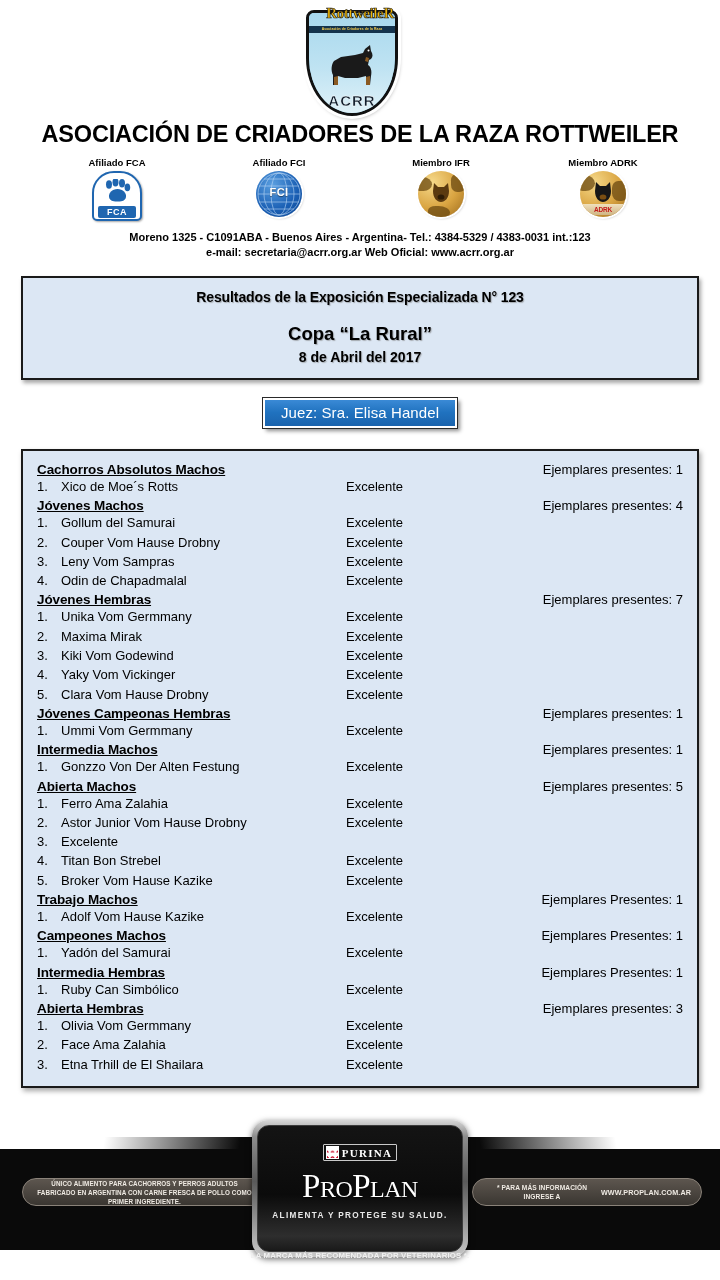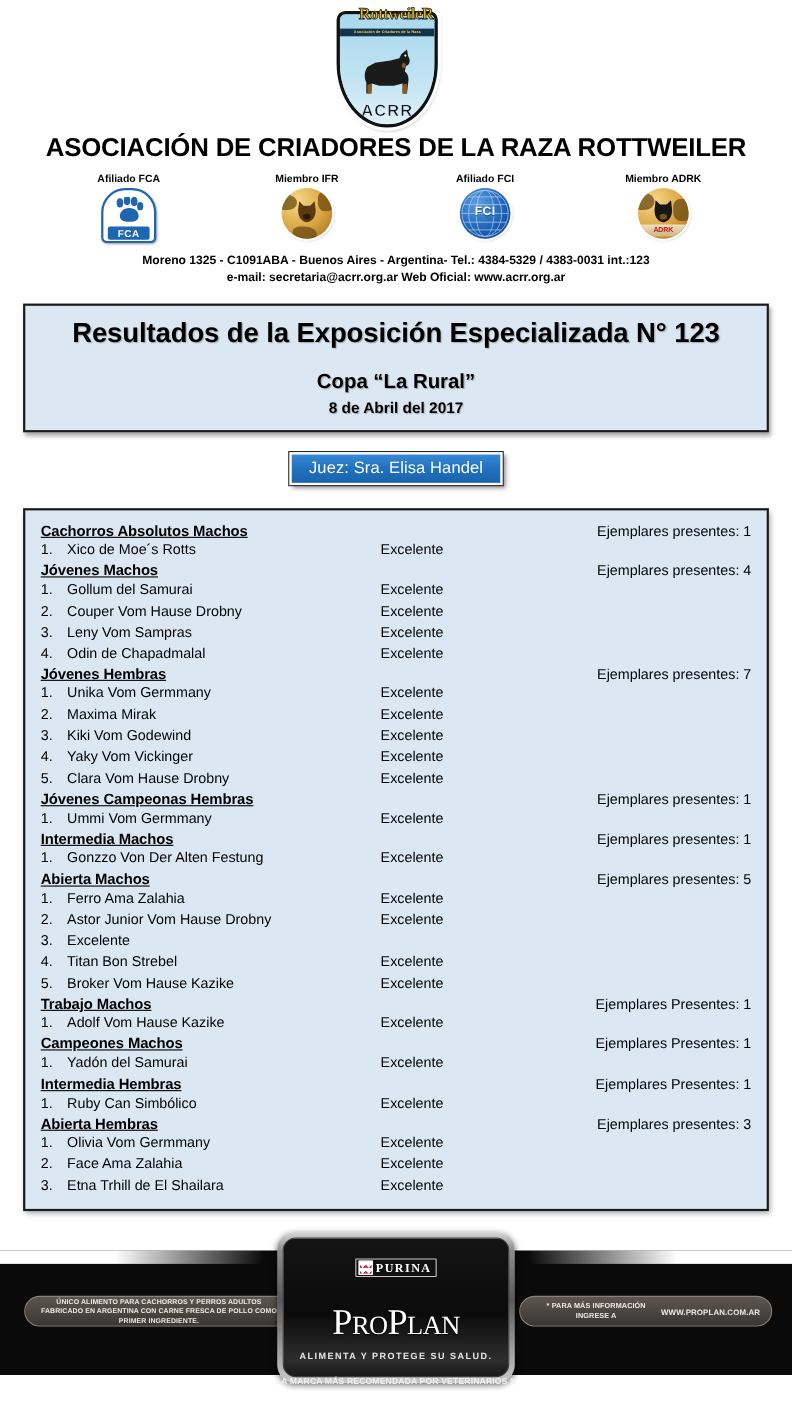--- a/index.html
+++ b/index.html
@@ -215,21 +215,21 @@
   
   .title-box {
     margin: 16px 21px 0 21px;
     background: #dce7f4;
     border: 2px solid #1a1a1a;
     box-shadow: 2px 3px 4px rgba(0,0,0,.35);
     text-align: center;
     padding: 11px 10px 13px 10px;
   }
   .title-line1 {
-    font-size: 25px;
+    font-size: 14px;
     font-weight: bold;
     letter-spacing: -0.1px;
     text-shadow: 1px 1px 1px rgba(120,120,120,.55);
     text-align: center;
   }
   .title-line2 {
     font-size: 18.5px;
     font-weight: bold;
     margin-top: 18px;
     text-shadow: 1px 1px 1px rgba(120,120,120,.55);
@@ -401,21 +401,21 @@
     font-weight: bold;
     font-size: 11px;
     letter-spacing: 1.3px;
   }
   .proplan-word {
     color: #ffffff;
     font-family: "Liberation Serif", serif;
     font-size: 33px;
     line-height: 38px;
     letter-spacing: -0.5px;
-    margin-top: 20px;
+    margin-top: 4px;
     text-shadow: 0 1px 2px rgba(0,0,0,.9);
   }
   .proplan-word span { font-size: 24px; }
   .proplan-tagline {
     color: #e8e8e8;
     font-size: 8.2px;
     font-weight: bold;
     letter-spacing: 1.35px;
     margin-top: 3px;
   }
@@ -459,33 +459,20 @@
       <div class="affil-label">Afiliado FCA</div>
       <div class="affil-badge fca">
         <svg class="fca-paw" width="30" height="24" viewBox="0 0 30 24">
           <ellipse cx="7" cy="5.5" rx="3" ry="4.2" fill="#1f66b0"></ellipse>
           <ellipse cx="13.5" cy="3.3" rx="3" ry="4.2" fill="#1f66b0"></ellipse>
           <ellipse cx="20" cy="4.2" rx="3" ry="4.2" fill="#1f66b0"></ellipse>
           <ellipse cx="25.4" cy="8.4" rx="2.8" ry="3.8" fill="#1f66b0"></ellipse>
           <path d="M15.5 10 C21 10 24.5 14 24 18 C23.4 22.5 18 22.6 15.5 22.6 C13 22.6 7.6 22.5 7 18 C6.5 14 10 10 15.5 10 Z" fill="#1f66b0"></path>
         </svg>
         <div class="fca-tag">FCA</div>
-      </div>
-    </div>
-
-    <div class="affil">
-      <div class="affil-label">Miembro IFR</div>
-      <div class="affil-badge globe">
-        <div class="globe-blob" style="left:-4px;top:6px;width:18px;height:14px;"></div>
-        <div class="globe-blob" style="right:-3px;top:3px;width:16px;height:18px;"></div>
-        <div class="globe-blob" style="left:10px;bottom:-2px;width:22px;height:13px;"></div>
-        <svg class="globe-dog" viewBox="0 0 24 26">
-          <path d="M5 3 L9 7 L15 7 L19 3 L20 11 C20 18 16 22 12 22 C8 22 4 18 4 11 Z" fill="#5b3a10"></path>
-          <ellipse cx="12" cy="17" rx="3.4" ry="2.6" fill="#2e1c06"></ellipse>
-        </svg>
       </div>
     </div>
 
     <div class="affil">
       <div class="affil-label">Afiliado FCI</div>
       <div class="affil-badge fci">
         <svg width="46" height="46" viewBox="0 0 46 46" style="position:absolute;left:0;top:0;">
           <g stroke="#bcd9f5" stroke-width="0.7" fill="none" opacity=".85">
             <ellipse cx="23" cy="23" rx="21" ry="21"></ellipse>
             <ellipse cx="23" cy="23" rx="8" ry="21"></ellipse>
@@ -495,20 +482,33 @@
             <line x1="3" y1="31" x2="43" y2="31"></line>
             <line x1="8" y1="8" x2="38" y2="8"></line>
             <line x1="8" y1="38" x2="38" y2="38"></line>
           </g>
         </svg>
         <div class="fci-text">FCI</div>
       </div>
     </div>
 
     <div class="affil">
+      <div class="affil-label">Miembro IFR</div>
+      <div class="affil-badge globe">
+        <div class="globe-blob" style="left:-4px;top:6px;width:18px;height:14px;"></div>
+        <div class="globe-blob" style="right:-3px;top:3px;width:16px;height:18px;"></div>
+        <div class="globe-blob" style="left:10px;bottom:-2px;width:22px;height:13px;"></div>
+        <svg class="globe-dog" viewBox="0 0 24 26">
+          <path d="M5 3 L9 7 L15 7 L19 3 L20 11 C20 18 16 22 12 22 C8 22 4 18 4 11 Z" fill="#5b3a10"></path>
+          <ellipse cx="12" cy="17" rx="3.4" ry="2.6" fill="#2e1c06"></ellipse>
+        </svg>
+      </div>
+    </div>
+
+    <div class="affil">
       <div class="affil-label">Miembro ADRK</div>
       <div class="affil-badge globe">
         <div class="globe-blob" style="left:-5px;top:4px;width:20px;height:16px;"></div>
         <div class="globe-blob" style="right:-4px;top:10px;width:18px;height:20px;"></div>
         <svg class="globe-dog" viewBox="0 0 24 26">
           <path d="M5 2 L9 6 L15 6 L19 2 L20 11 C20 18 16 22 12 22 C8 22 4 18 4 11 Z" fill="#171717"></path>
           <ellipse cx="12" cy="17" rx="3.4" ry="2.6" fill="#7a4e12"></ellipse>
         </svg>
         <div class="adrk-ribbon">ADRK</div>
       </div>

